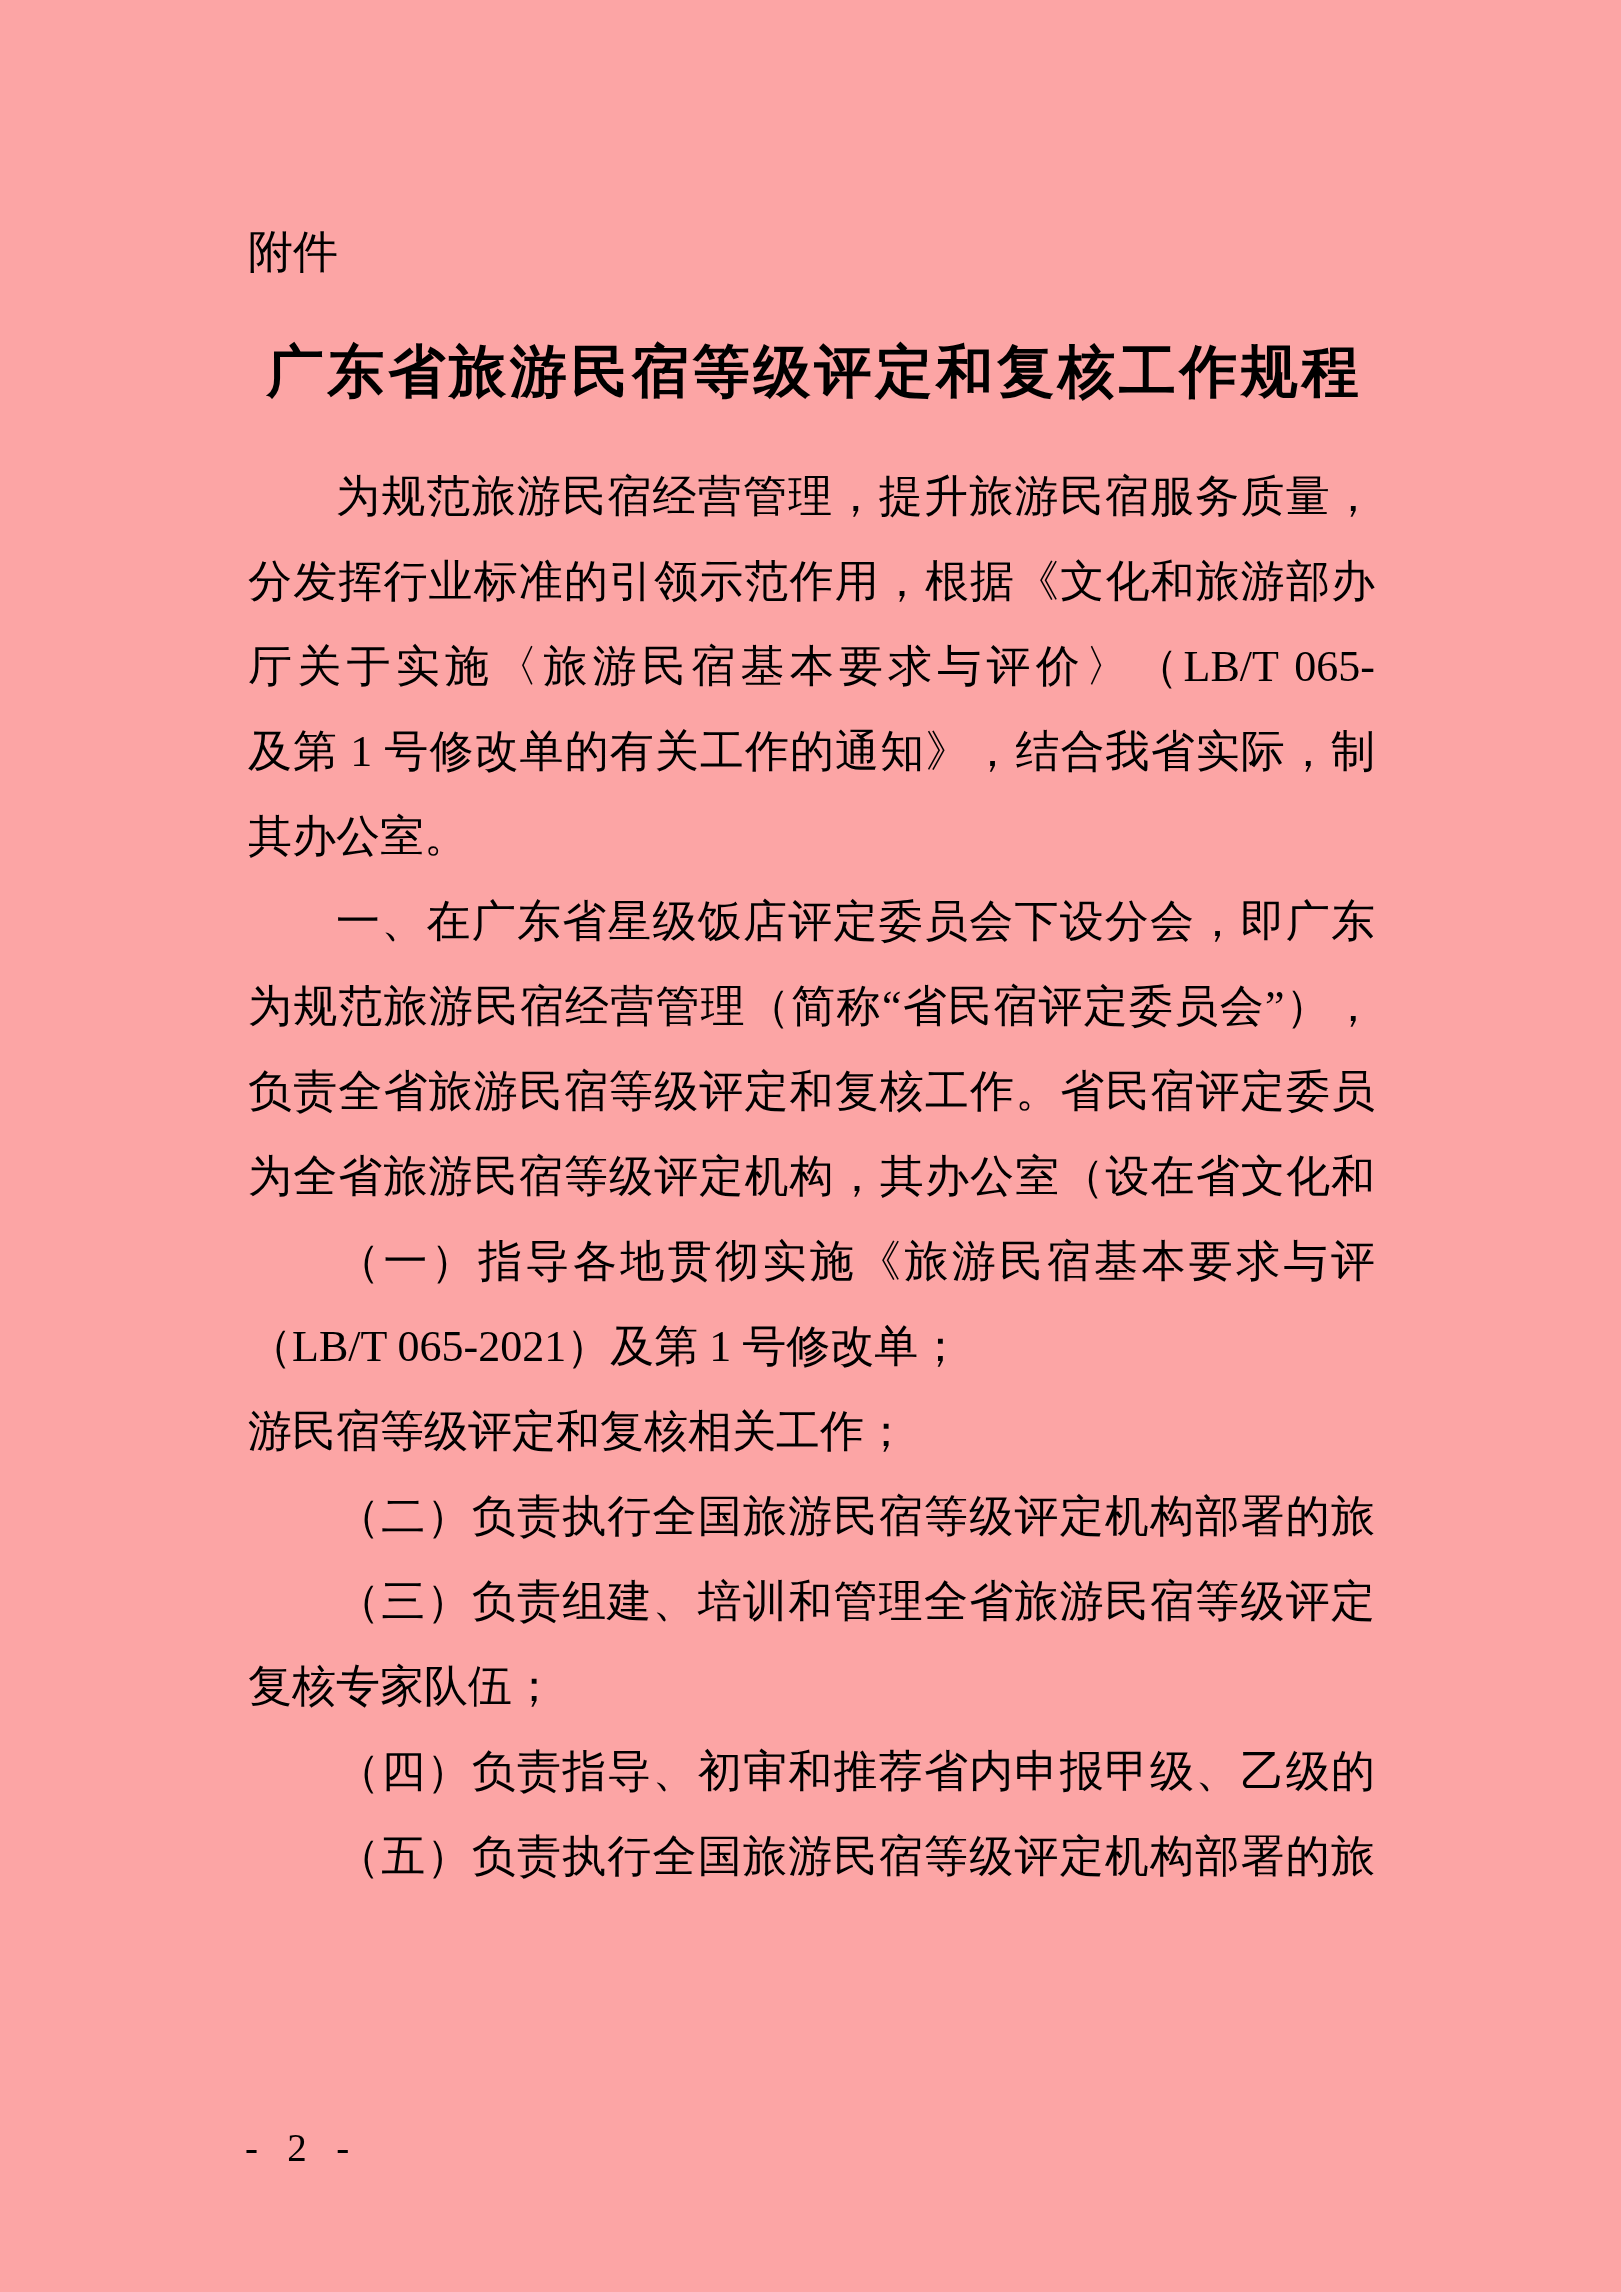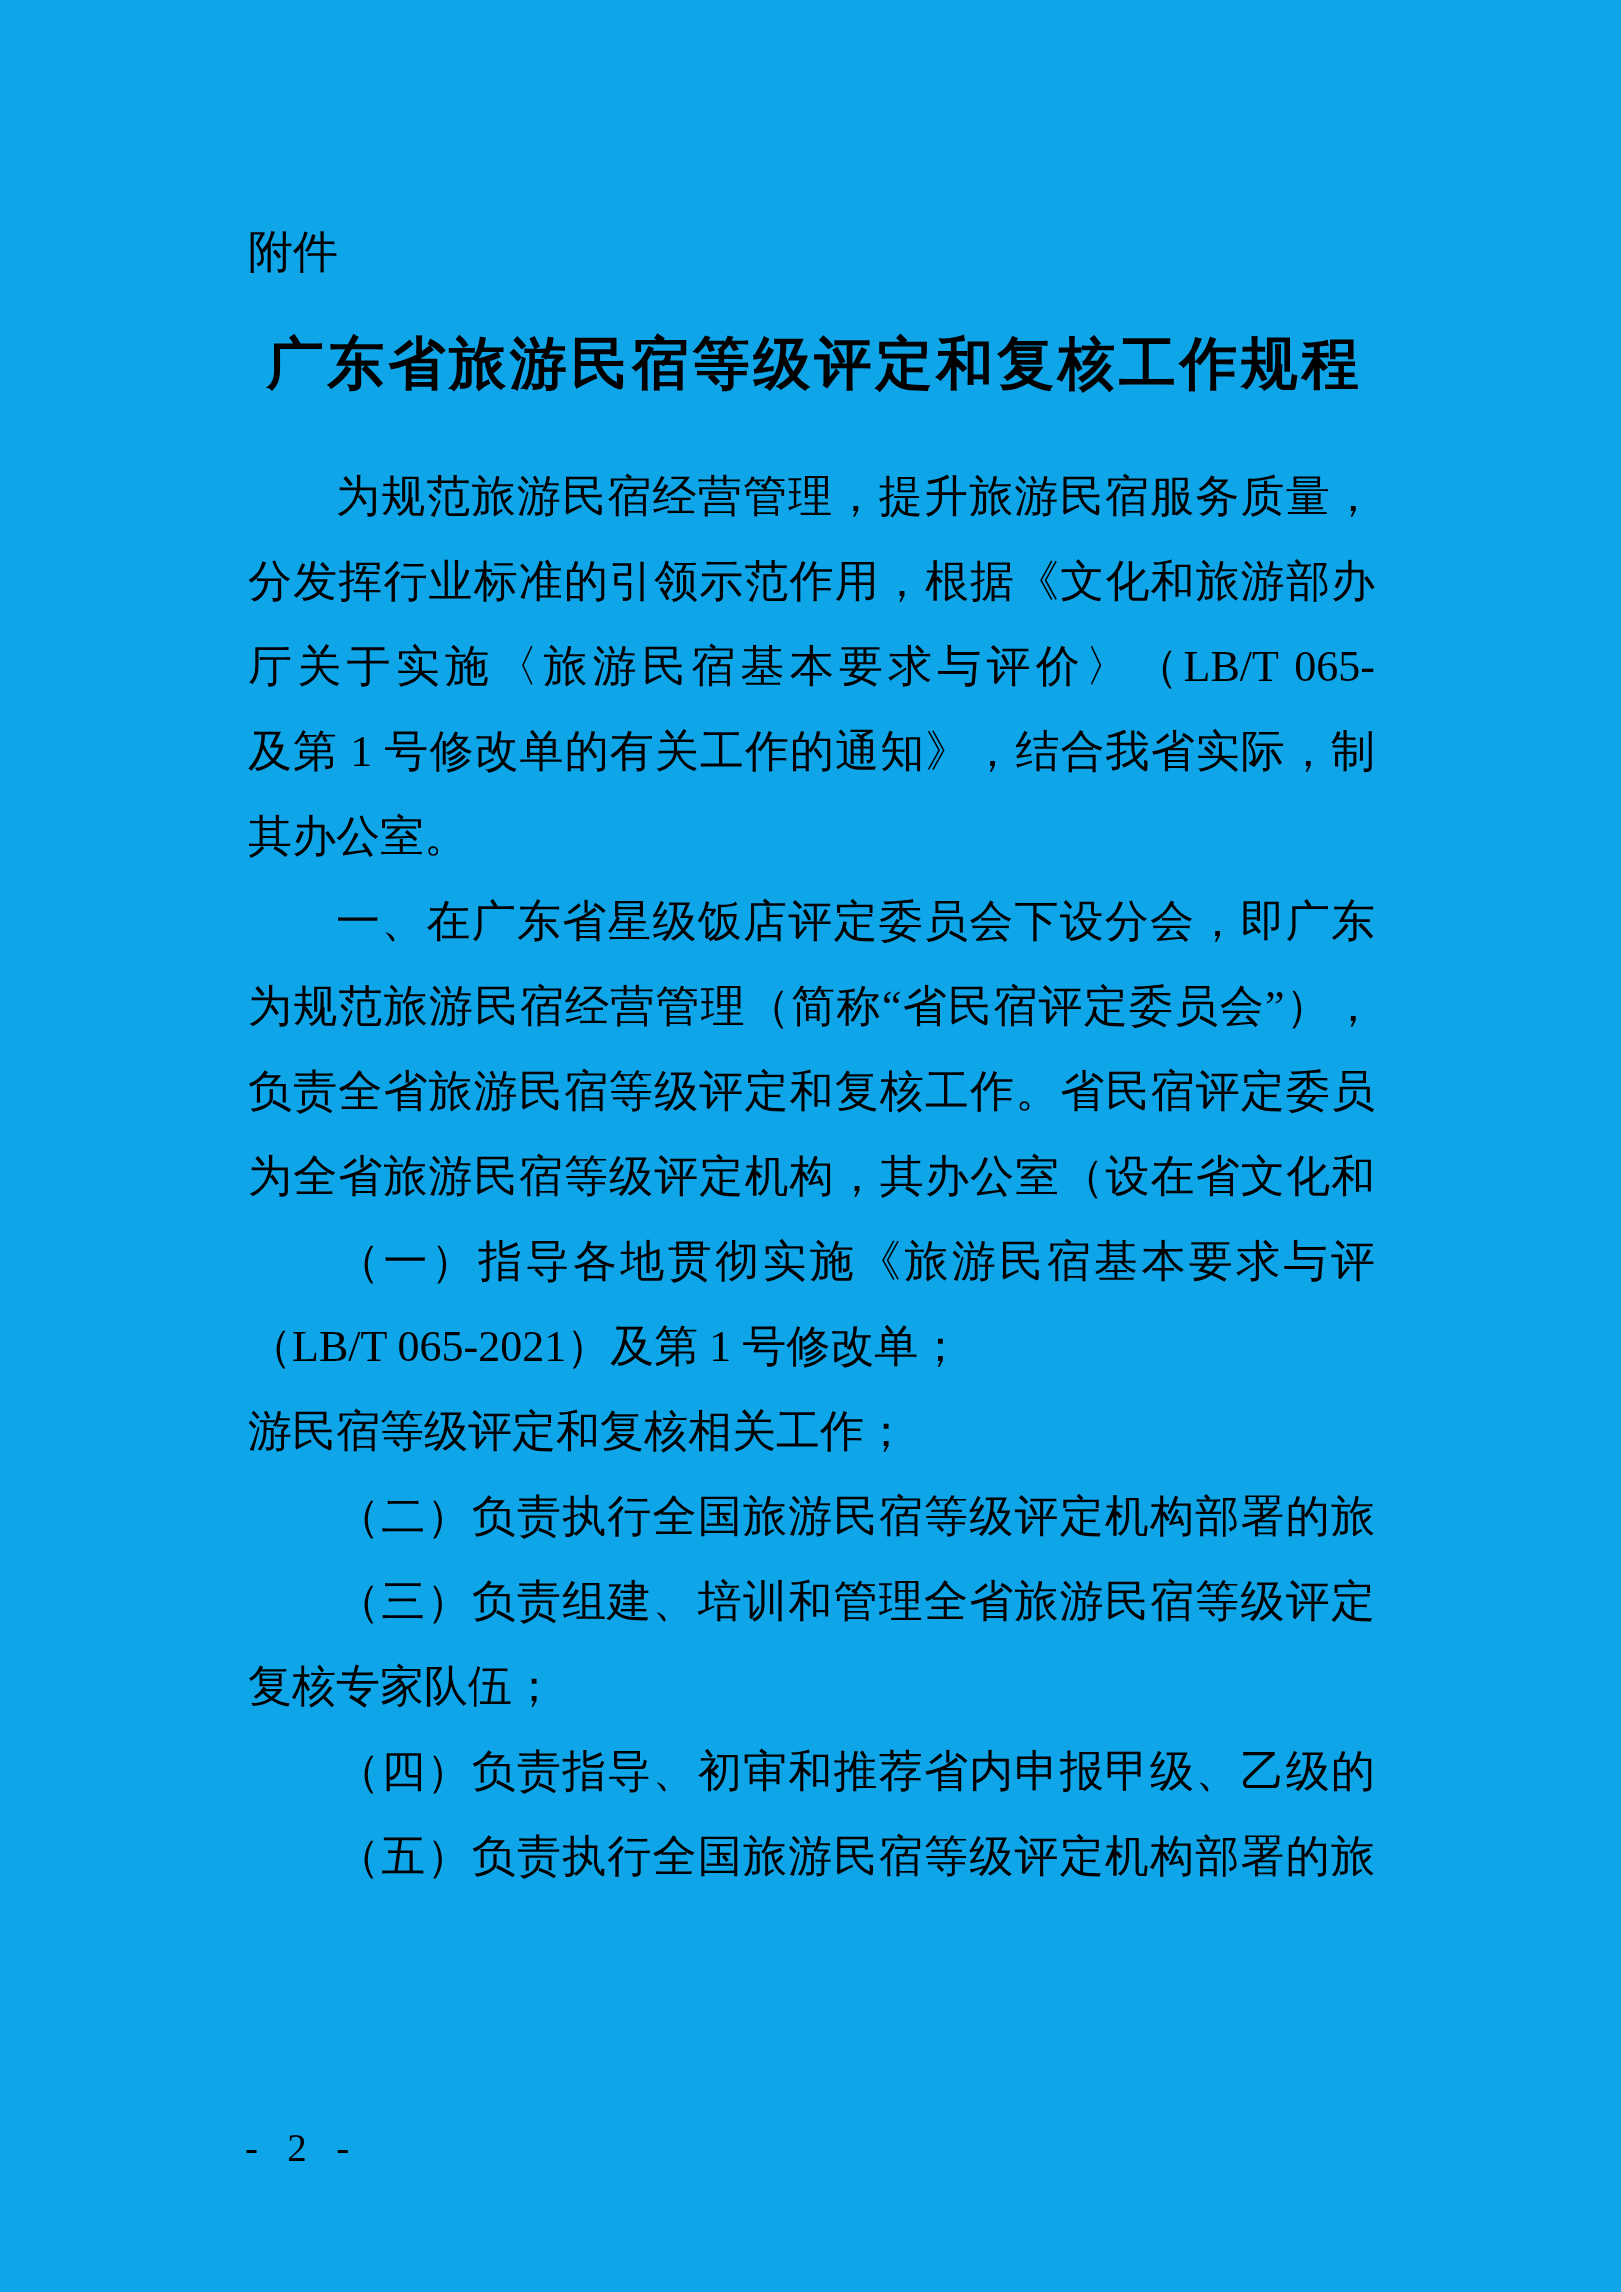--- a/index.html
+++ b/index.html
@@ -4,39 +4,39 @@
 <style>
   html, body {
     margin: 0;
     padding: 0;
     background: #ffffff;
   }
   .page {
     position: relative;
     width: 1621px;
     height: 2293px;
-    background: #0ea5e9;
+    background: #fca5a5;
     color: #000000;
     font-family: "Liberation Serif", "DejaVu Serif", serif;
     overflow: hidden;
   }
   .attachment {
     position: absolute;
     left: 248px;
     top: 227px;
     font-size: 45px;
     line-height: 51px;
     color: #000000;
   }
   .title {
     position: absolute;
     left: 8px;
     right: 0;
     top: 325px;
-    margin: 0;
+    margin: 8px;
     text-align: center;
     font-size: 57px;
     line-height: 78px;
     font-weight: 700;
     letter-spacing: 3.9px;
     color: #000000;
   }
   .body {
     position: absolute;
     left: 248px;

